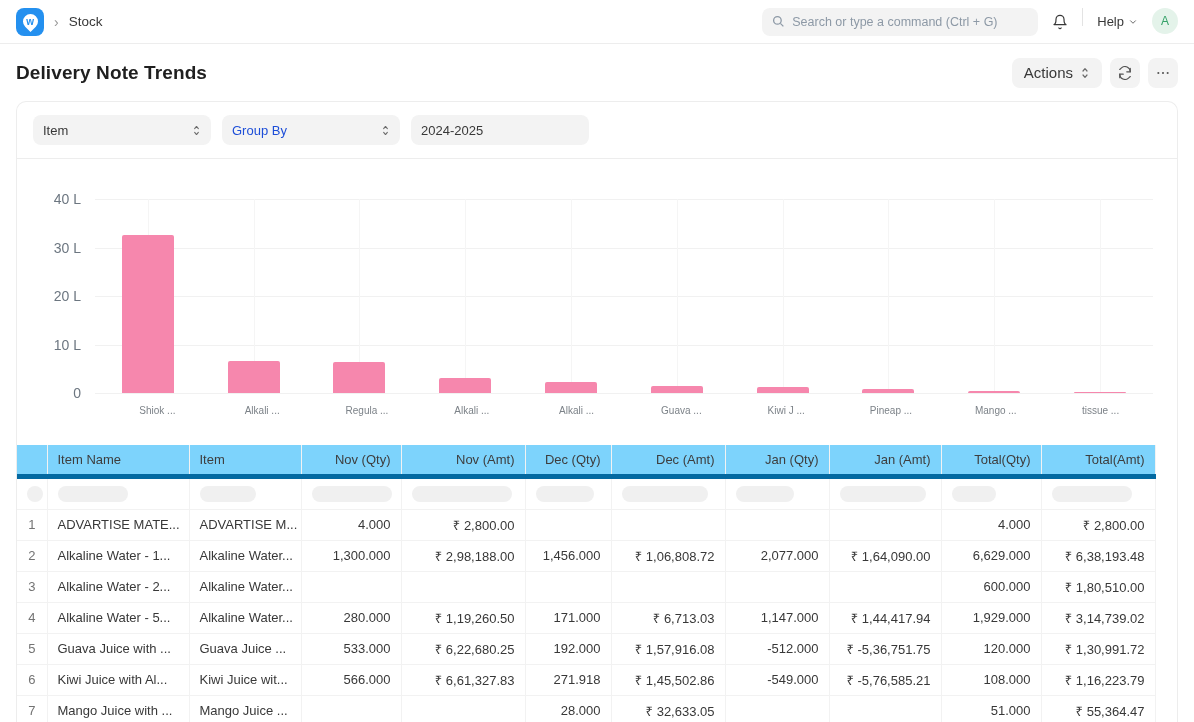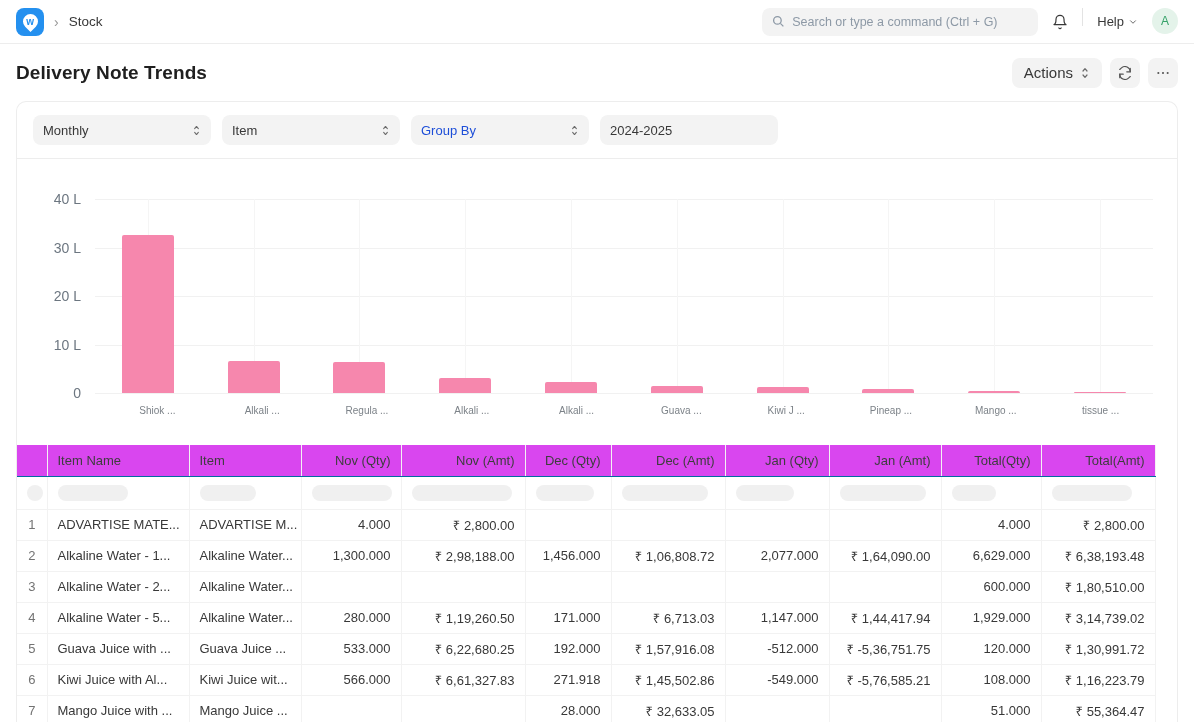--- a/index.html
+++ b/index.html
@@ -62,21 +62,21 @@
   .vgrid { position:absolute; left:50%; top:0; bottom:0; width:1px; background:#f5f5f5; }
   .bar { position:absolute; left:50%; transform:translateX(-50%); bottom:0; width:52px;
     background:#f687ad; border-radius:2px 2px 0 0; cursor:pointer; }
   .xlabels { position:absolute; left:88px; right:24px; top:246px; display:flex; }
   .xlabel { flex:1; text-align:center; font-size:10px; color:#7c8288; }
 
   
   table { border-collapse:collapse; table-layout:fixed; width:1138px; font-size:13px; }
   th, td { height:31px; padding:0 10px; border-right:1px solid #f2f2f2;
     overflow:hidden; white-space:nowrap; }
-  th { background:#d946ef; font-weight:normal; color:#3d3d3d; border-bottom:1px solid #0369a1; }
+  th { background:#7dd3fc; font-weight:normal; color:#3d3d3d; border-bottom:5px solid #0369a1; }
   td { border-bottom:1px solid #f2f2f2; color:#383838; }
   th:first-child, td:first-child { border-left:none; }
   .al { text-align:left; } .ar { text-align:right; } .ac { text-align:center; }
   .idx-cell { color:#737373; text-align:center; padding:0 4px; }
   .filter-cell { height:33px; }
   .fpill { height:16px; background:#f0f0f0; border-radius:8px; cursor:text; }
 </style>
 </head>
 <body>
 
@@ -141,27 +141,20 @@
           <circle cx="12" cy="12" r="1.8"></circle>
           <circle cx="20" cy="12" r="1.8"></circle>
         </svg>
     </button>
   </div>
 </div>
 
 <div class="card">
 
   <div class="filter-bar">
-      <div class="pill">
-        <span>Monthly</span>
-        <svg class="chev2" width="9" height="11" viewBox="0 0 24 30" fill="none" stroke="currentColor" stroke-width="3" stroke-linecap="round" stroke-linejoin="round">
-          <polyline points="7 10 12 4 17 10"></polyline>
-          <polyline points="7 20 12 26 17 20"></polyline>
-        </svg>
-      </div>
       <div class="pill">
         <span>Item</span>
         <svg class="chev2" width="9" height="11" viewBox="0 0 24 30" fill="none" stroke="currentColor" stroke-width="3" stroke-linecap="round" stroke-linejoin="round">
           <polyline points="7 10 12 4 17 10"></polyline>
           <polyline points="7 20 12 26 17 20"></polyline>
         </svg>
       </div>
       <div class="pill muted">
         <span>Group By</span>
         <svg class="chev2" width="9" height="11" viewBox="0 0 24 30" fill="none" stroke="currentColor" stroke-width="3" stroke-linecap="round" stroke-linejoin="round">

